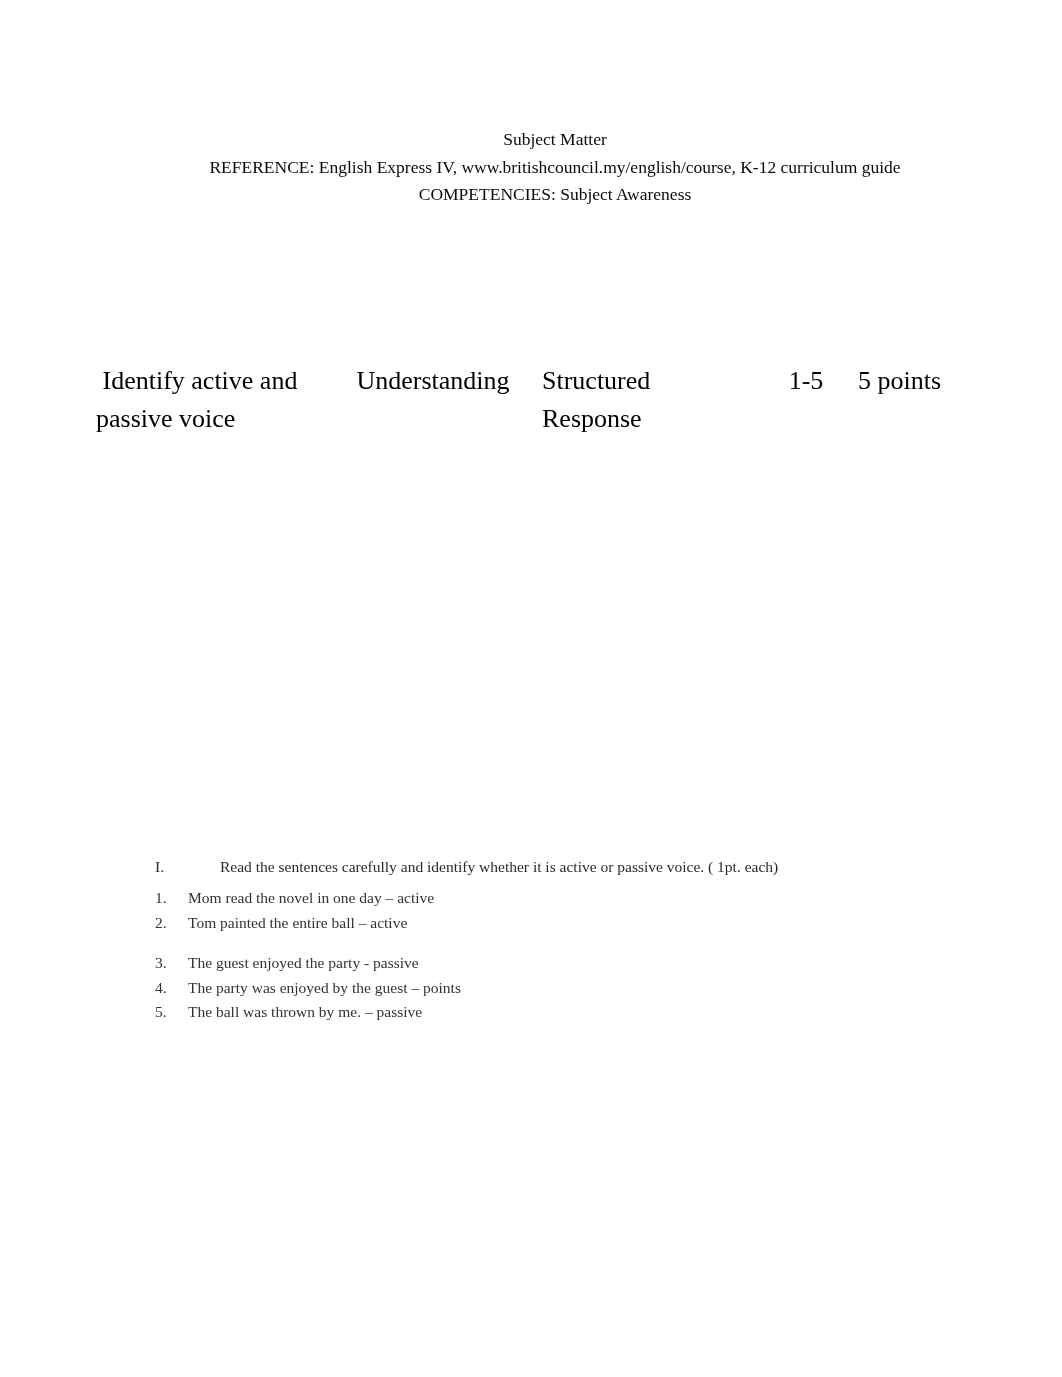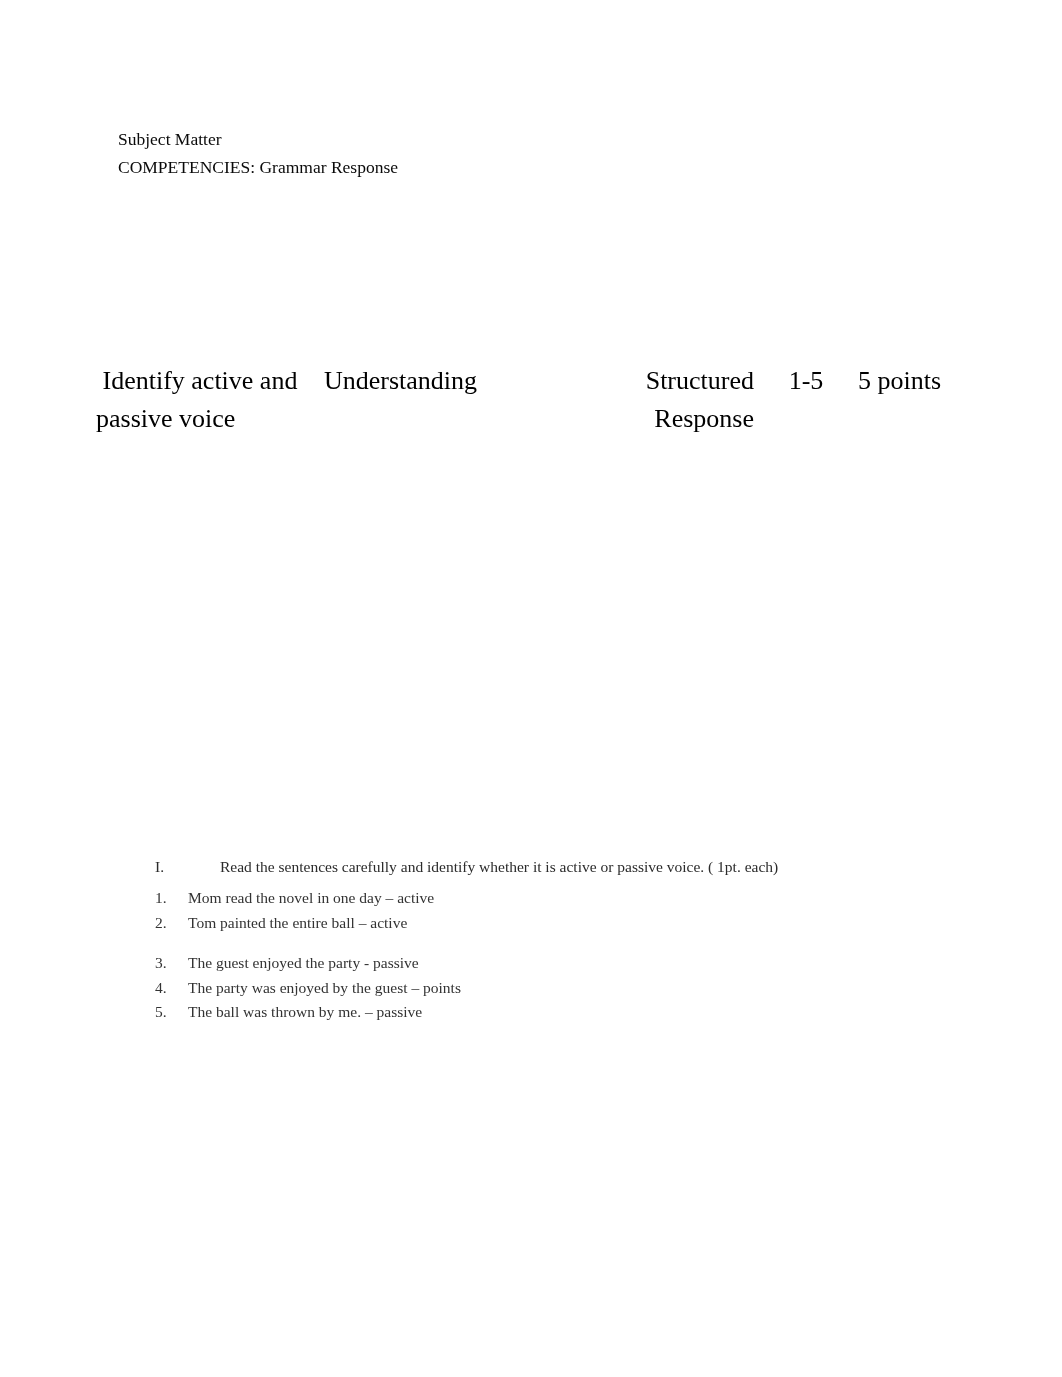--- a/index.html
+++ b/index.html
@@ -20,23 +20,24 @@
 
   .page {
     position: absolute;
     inset: 0;
     background: #ffffff;
   }
 
   
   .header-block {
     position: absolute;
-    left: 118px;
+    left: 125px;
     top: 126px;
     width: 860px;
+    text-align: center;
   }
   .header-line {
     font-size: 17.5px;
     line-height: 27.5px;
     color: #0a0a0a;
     white-space: pre-wrap;
   }
 
   
   .matrix-table {
@@ -50,22 +51,22 @@
   .matrix-table td {
     border: 0;
     padding: 0;
     vertical-align: top;
     font-size: 26px;
     line-height: 38px;
     color: #000000;
     white-space: pre-wrap;
   }
   .c-objective { width: 228px; text-align: left; padding-right: 4px; margin-left: 36px; }
-  .c-level     { width: 218px; }
-  .c-type      { width: 212px; text-align: right; padding-left: 5px; }
+  .c-level     { width: 218px; text-align: center; }
+  .c-type      { width: 212px; text-align: left; padding-left: 5px; }
   .c-items     { width: 104px; text-align: center; }
   .c-points    { width: 128px; text-align: left; padding-left: 4px; }
 
   .matrix-table tr.row-1 td { padding-bottom: 32px; }
   .matrix-table tr.row-2 td { padding-bottom: 0; }
 
   
   .activity {
     position: absolute;
     left: 155px;
@@ -110,21 +111,22 @@
     margin-top: 16px;
   }
 </style>
 </head>
 <body>
 
 <div class="page">
 
   <div class="header-block">
     <div class="header-line">Subject Matter</div>
-    <div class="header-line">COMPETENCIES: Grammar Response</div>
+    <div class="header-line">REFERENCE: English Express IV, www.britishcouncil.my/english/course, K-12 curriculum guide</div>
+    <div class="header-line">COMPETENCIES: Subject Awareness</div>
   </div>
 
   <table class="matrix-table">
     <tbody>
       <tr class="row-1">
         <td class="c-objective"> Identify active and passive voice</td>
         <td class="c-level">Understanding</td>
         <td class="c-type">Structured Response</td>
         <td class="c-items">1-5</td>
         <td class="c-points">5 points</td>

